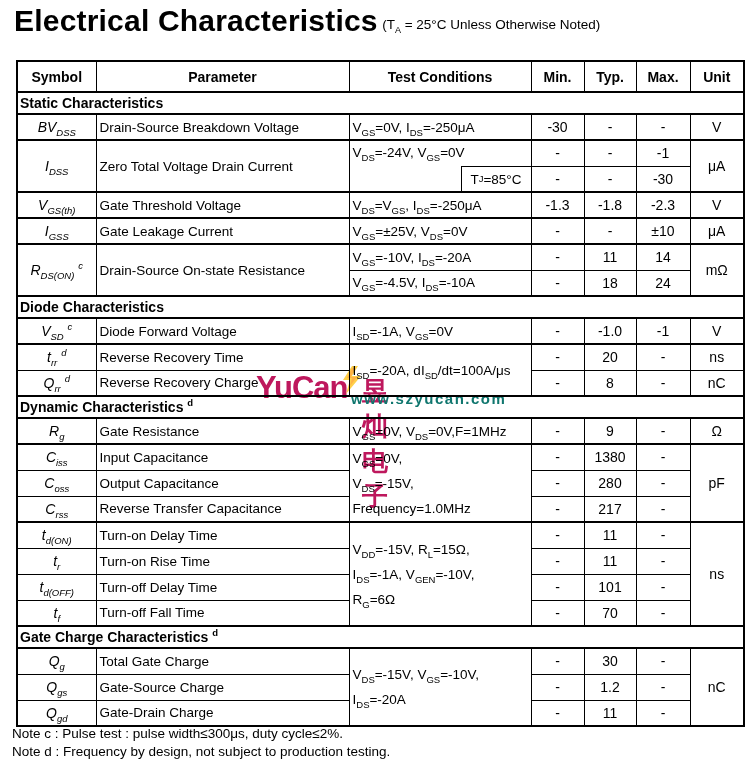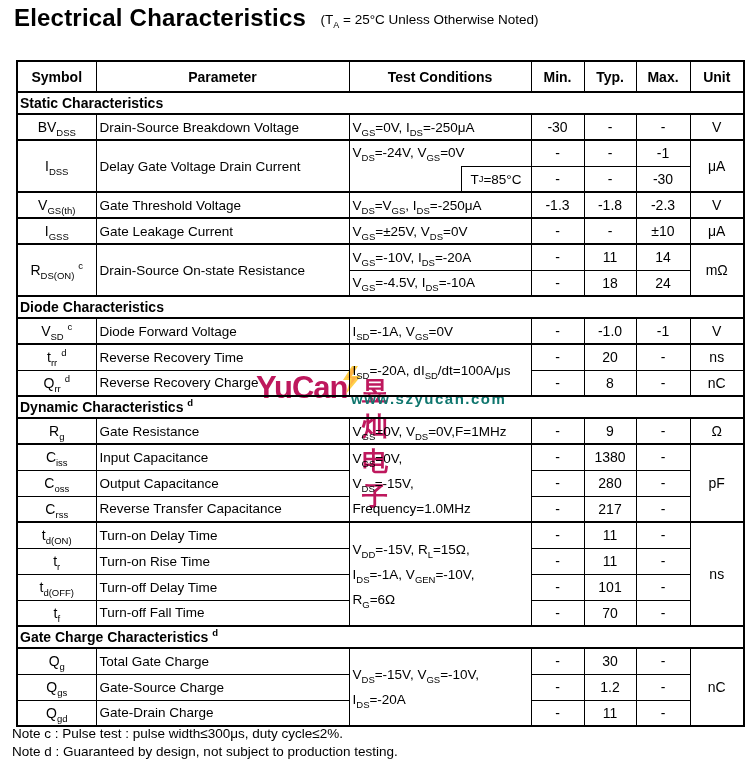--- a/index.html
+++ b/index.html
@@ -1,41 +1,41 @@
 <!DOCTYPE html>
 <html><head>
 <meta charset="utf-8">
 <style>
   html,body{margin:0;padding:0;background:#fff;}
   body{width:748px;height:773px;position:relative;font-family:"Liberation Sans",sans-serif;color:#000;overflow:hidden;}
 
   
   .title-row{position:absolute;left:14px;top:4px;z-index:2;white-space:nowrap;}
-  .title-main{display:inline-block;font-size:24px;font-weight:800;letter-spacing:.2px;}
-  .title-cond{display:inline-block;font-size:13.5px;margin-left:10px;vertical-align:2px;}
+  .title-main{display:inline-block;font-size:30px;font-weight:800;letter-spacing:.2px;}
+  .title-cond{display:inline-block;font-size:13.5px;vertical-align:2px;}
   .title-cond sub{font-size:9px;}
 
   
   .watermark{position:absolute;z-index:1;pointer-events:none;}
   .wm-brand{position:absolute;left:256px;top:370px;font-size:31px;font-weight:bold;letter-spacing:-1px;}
   .wm-bolt{position:absolute;left:340px;top:366px;}
   .wm-cjk{position:absolute;left:362px;top:374px;font-size:26px;font-weight:bold;letter-spacing:6px;font-family:"DejaVu Sans",sans-serif;}
   .wm-url{position:absolute;left:351px;top:390px;font-size:15px;font-weight:bold;letter-spacing:1.5px;}
 
   
   .tablewrap{position:absolute;left:16px;top:60px;z-index:2;}
   table{border-collapse:collapse;table-layout:fixed;width:727px;border:2px solid #000;background:transparent;}
   th,td{border:1px solid #000;padding:0 3px;font-size:13.5px;vertical-align:middle;overflow:hidden;}
   thead th{height:29px;font-size:14px;font-weight:bold;text-align:center;border-top:2px solid #000;border-bottom:2px solid #000;}
   tbody tr{height:26px;}
   tr.section{height:22px;}
   tr.section td{font-weight:bold;font-size:14px;padding-left:2px;}
   tr.section sup{font-size:9.5px;font-weight:bold;}
   tr.lr>td{border-top:2px solid #000;}
-  .sym{text-align:center;font-size:14px;}
+  .sym{text-align:center;font-size:14px;font-style:italic;}
   .param{}
   .cond{padding-left:3px;margin-left:32px;}
   sub{font-size:9.5px;line-height:0;}
   sup{font-size:9.5px;line-height:0;}
   .unit{text-align:center;font-size:14px;}
   .val{text-align:center;font-size:14px;}
   .cond-split{position:relative;vertical-align:top;padding:0;}
   .cond-split .main{padding:4px 3px 0 3px;}
   .cond-split .tjbox{position:absolute;right:0;bottom:0;top:50%;width:70px;border-left:1px solid #000;border-top:1px solid #000;display:flex;align-items:center;justify-content:center;box-sizing:border-box;}
   .mline{line-height:25px;white-space:nowrap;}
@@ -97,21 +97,21 @@
         <td class="param">Drain-Source Breakdown Voltage</td>
         <td class="cond">V<sub>GS</sub>=0V, I<sub>DS</sub>=-250μA</td>
         <td class="val">-30</td>
         <td class="val">-</td>
         <td class="val">-</td>
         <td class="unit">V</td>
       </tr>
 
       <tr class="lr">
         <td class="sym" rowspan="2">I<sub>DSS</sub></td>
-        <td class="param" rowspan="2">Delay Gate Voltage Drain Current</td>
+        <td class="param" rowspan="2">Zero Total Voltage Drain Current</td>
         <td class="cond-split" rowspan="2">
           <div class="main">V<sub>DS</sub>=-24V, V<sub>GS</sub>=0V</div>
           <div class="tjbox">T<sub>J</sub>=85°C</div>
         </td>
         <td class="val">-</td>
         <td class="val">-</td>
         <td class="val">-1</td>
         <td class="unit" rowspan="2">μA</td>
       </tr>
       <tr>
@@ -297,15 +297,15 @@
         <td class="param">Gate-Drain Charge</td>
         <td class="val">-</td>
         <td class="val">11</td>
         <td class="val">-</td>
       </tr>
     </tbody>
   </table>
   </div>
 
   <div class="note note-c">Note c : Pulse test : pulse width≤300μs, duty cycle≤2%.</div>
-  <div class="note note-d">Note d : Guaranteed by design, not subject to production testing.</div>
+  <div class="note note-d">Note d : Frequency by design, not subject to production testing.</div>
 
 </div>
 
 </body></html>

